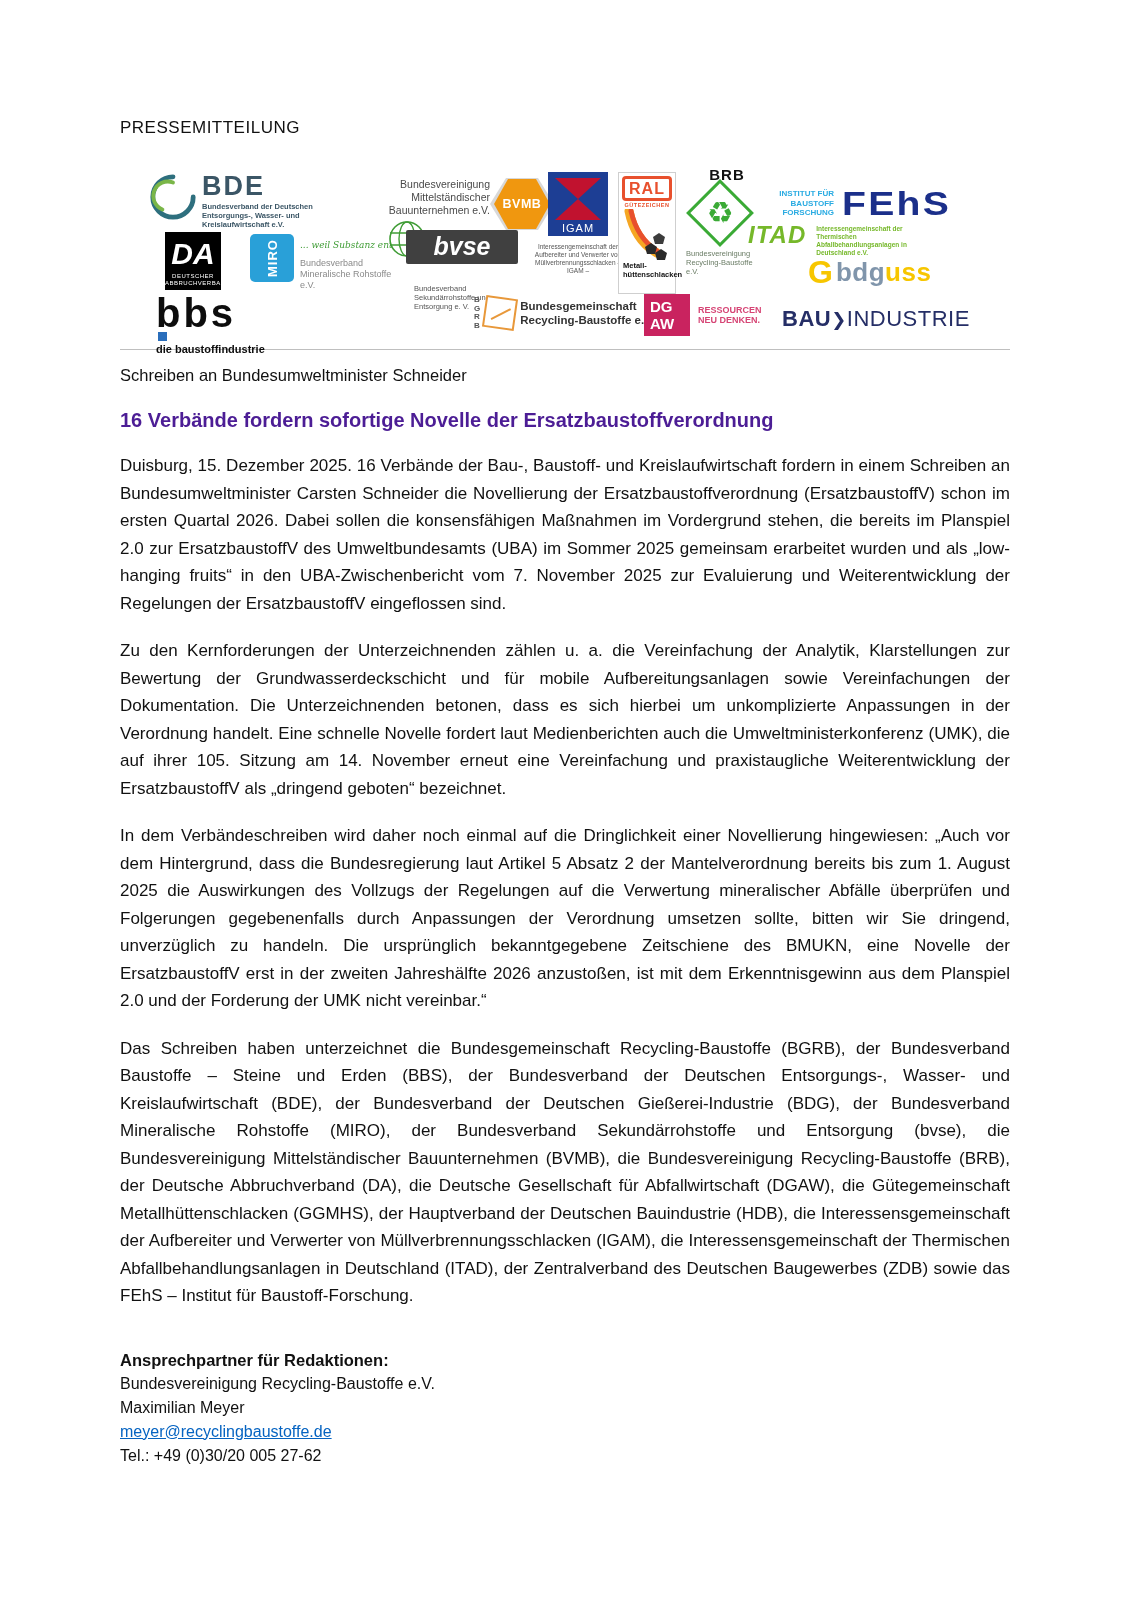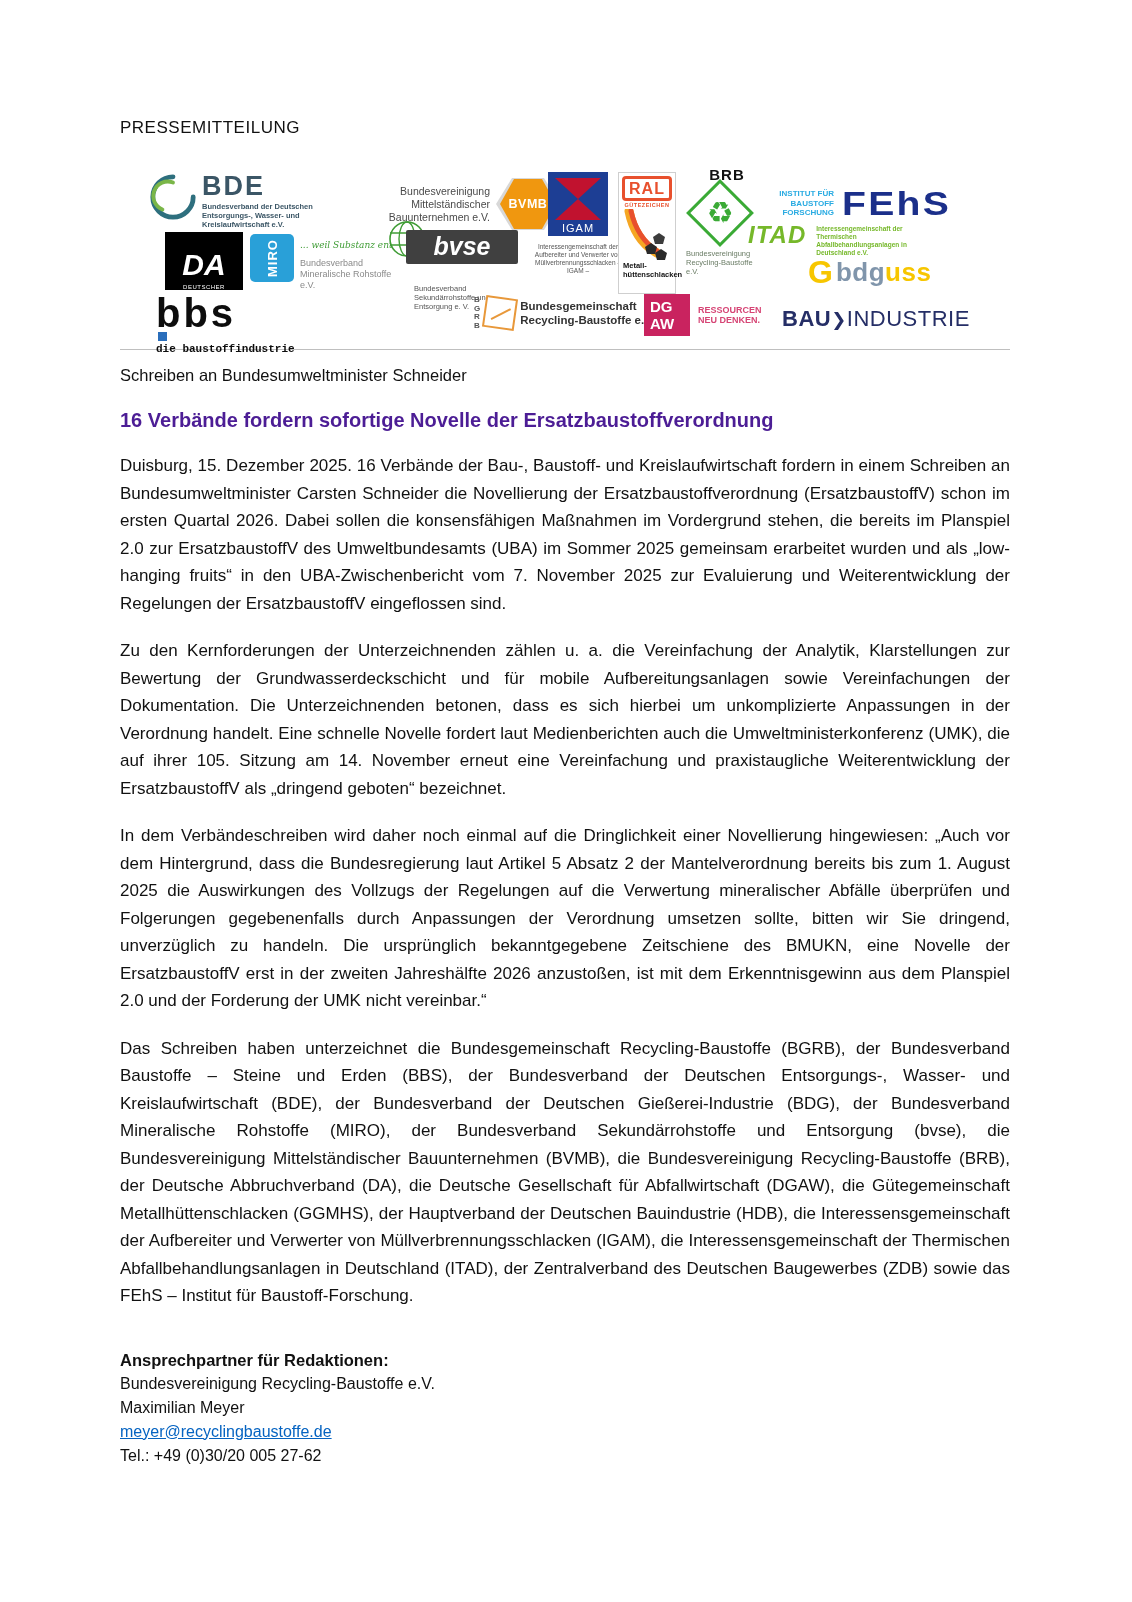--- a/index.html
+++ b/index.html
@@ -28,21 +28,21 @@
   }
   .logo-item { position: absolute; }
 
   
   .bde { left: 28px; top: 8px; display: flex; gap: 4px; align-items: flex-start; }
   .bde svg { flex: 0 0 auto; }
   .bde-abbr { font-size: 27px; font-weight: 600; color: #3b5666; letter-spacing: 2px; line-height: 28px; }
   .bde-caption { font-size: 7.5px; font-weight: bold; color: #3b5666; width: 158px; line-height: 9px; margin-top: 2px; }
 
   
-  .bvmb { left: 244px; top: 14px; display: flex; align-items: center; gap: 6px; }
+  .bvmb { left: 244px; top: 14px; display: flex; }
   .bvmb-name { width: 126px; text-align: right; font-size: 10.5px; color: #4a4a4a; line-height: 13px; }
   .bvmb-hex-outer { width: 64px; height: 52px; background: #d8d8d8;
     clip-path: polygon(25% 0, 75% 0, 100% 50%, 75% 100%, 25% 100%, 0 50%);
     display: flex; align-items: center; justify-content: center; }
   .bvmb-hex-inner { width: 56px; height: 50px; background: #f0970f;
     clip-path: polygon(25% 0, 75% 0, 100% 50%, 75% 100%, 25% 100%, 0 50%);
     display: flex; align-items: center; justify-content: center; }
   .bvmb-abbr { color: #fff; font-weight: bold; font-size: 12.5px; letter-spacing: 0.5px; }
 
   
@@ -77,21 +77,21 @@
   .itad-abbr { font-size: 24px; font-weight: bold; font-style: italic; color: #76b82a; letter-spacing: 1px; line-height: 26px; }
   .itad-caption { width: 108px; font-size: 6.5px; font-weight: bold; color: #76b82a; line-height: 8px; margin-top: 3px; }
 
   
   .bdguss { left: 688px; top: 92px; display: flex; align-items: center; }
   .bdguss-g { font-size: 32px; font-weight: 800; color: #f7c600; line-height: 32px; margin-right: 3px; }
   .bdguss-part1 { font-size: 26px; font-weight: 800; color: #8095ab; letter-spacing: 0.5px; }
   .bdguss-part2 { font-size: 26px; font-weight: 800; color: #f7c600; letter-spacing: 0.5px; }
 
   
-  .da { left: 45px; top: 68px; width: 78px; height: 58px; background: #000; color: #fff; text-align: center; padding-top: 17px; }
+  .da { left: 45px; top: 68px; width: 56px; height: 58px; background: #000; color: #fff; text-align: center; padding-top: 6px; }
   .da-abbr { font-size: 30px; font-weight: 800; font-style: italic; line-height: 32px; }
   .da-caption { font-size: 6px; letter-spacing: 0.5px; line-height: 7px; margin-top: 3px; }
 
   
   .miro { left: 130px; top: 70px; display: flex; gap: 6px; }
   .miro-box { width: 44px; height: 48px; background: #29a0d8; border-radius: 5px; position: relative; overflow: hidden; }
   .miro-abbr { position: absolute; left: 50%; top: 50%; transform: translate(-50%,-50%) rotate(-90deg);
     color: #fff; font-weight: bold; font-size: 13px; letter-spacing: 1px; }
   .miro-texts { padding-top: 6px; }
   .miro-slogan { font-size: 9px; font-style: italic; color: #3f9c35; font-family: "DejaVu Serif", serif; }
@@ -102,21 +102,21 @@
   .bvse-top { position: relative; height: 42px; }
   .bvse-globe { position: absolute; left: -6px; top: -6px; }
   .bvse-rect { position: absolute; left: 14px; top: 6px; width: 112px; height: 34px; background: #404040; border-radius: 2px;
     color: #fff; font-size: 25px; font-weight: bold; font-style: italic; line-height: 32px; text-align: center; }
   .bvse-caption { font-size: 7.5px; color: #555; line-height: 9px; margin-top: 18px; padding-left: 22px; text-align: left; }
 
   
   .bbs { left: 36px; top: 132px; display: flex; align-items: flex-start; flex-direction: column; }
   .bbs-abbr { font-size: 40px; font-weight: 800; letter-spacing: 3px; color: #0d0d0d; line-height: 34px; }
   .bbs-dot { width: 9px; height: 9px; background: #2a6ebb; display: inline-block; margin: 2px 4px 0 2px; }
-  .bbs-caption { font-size: 11px; font-weight: bold; color: #0d0d0d; margin-top: 2px; font-family: Liberation Mono, monospace; }
+  .bbs-caption { font-size: 11px; font-weight: bold; color: #0d0d0d; margin-top: 2px; }
 
   
   .baugewerbe { left: 216px; top: 138px; display: flex; gap: 10px; align-items: center; }
   .bg-caption { width: 118px; font-size: 12.5px; font-weight: bold; color: #4a4a4a; letter-spacing: 0.5px; line-height: 15px; }
 
   
   .bgrb { left: 354px; top: 132px; display: flex; align-items: center; gap: 4px; }
   .bgrb-letters { display: flex; flex-direction: column; font-size: 8px; color: #555; line-height: 8.5px; font-weight: bold; }
   .bgrb-mark { width: 32px; height: 32px; border: 2px solid #e8983a; transform: rotate(8deg); position: relative; background: #fff; }
   .bgrb-mark::after { content: ""; position: absolute; left: 4px; top: 14px; width: 22px; height: 2px; background: #e8983a; transform: rotate(-35deg); }

